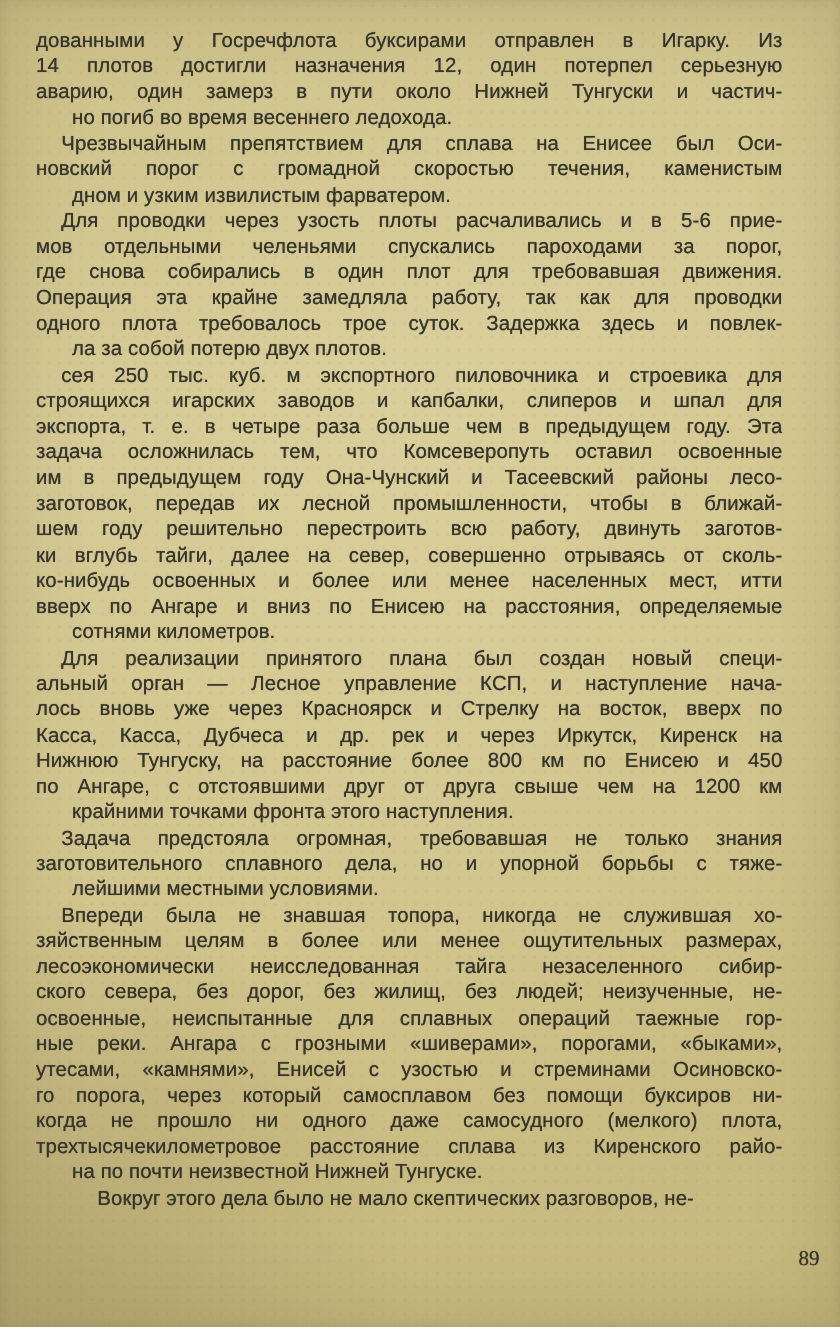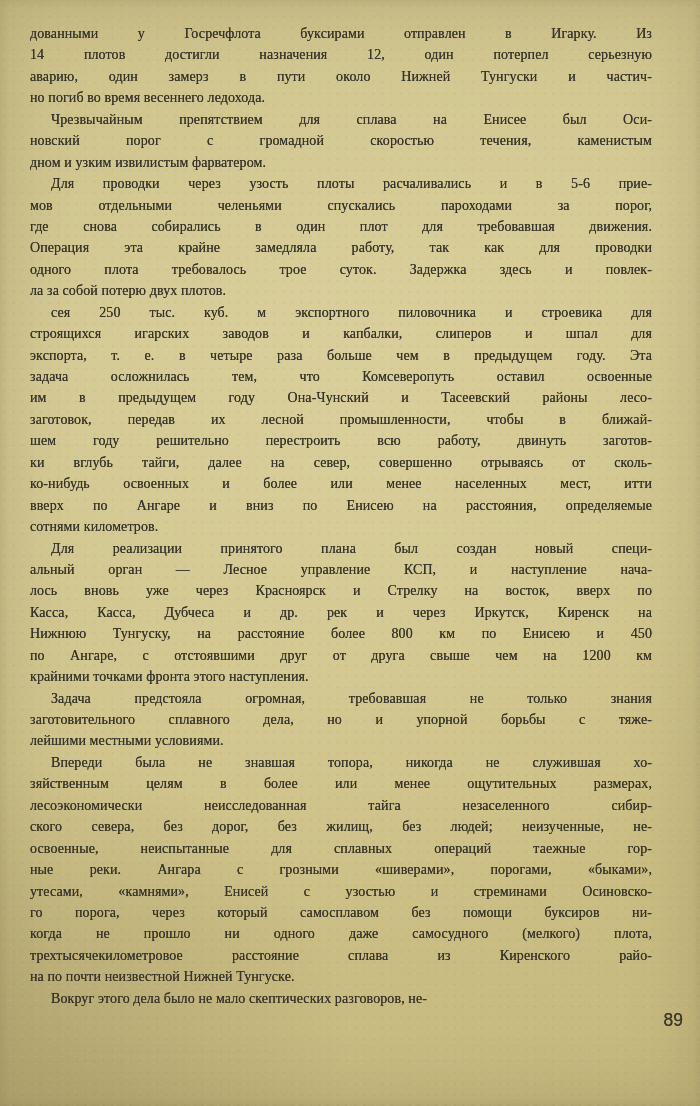--- a/index.html
+++ b/index.html
@@ -31,46 +31,47 @@
       radial-gradient(rgba(104, 88, 48, 0.05) 1px, rgba(0,0,0,0) 1.4px),
       radial-gradient(rgba(255, 252, 230, 0.06) 1px, rgba(0,0,0,0) 1.4px);
     background-size: 9px 11px, 13px 7px;
     background-position: 0 0, 4px 3px;
   }
   .text-block {
     position: absolute;
     left: 30px;
     right: 48px;
     top: 23px;
-    font-family: Liberation Serif, serif;
-    font-size: 14px;
+    font-family: Liberation Sans, sans-serif;
+    font-size: 17px;
     color: #37342b;
     text-shadow: 0 0 0.6px rgba(44, 40, 30, 0.85);
     letter-spacing: 0.1px;
   }
   .paragraph { margin: 0; }
   .text-line {
     height: 21.45px;
     line-height: 21.45px;
     text-align: justify;
     text-align-last: justify;
     overflow: hidden;
     white-space: normal;
   }
   .text-line.para-end {
     text-align-last: left;
+    margin-left: 30px;
   }
   .paragraph.indented .text-line:first-child {
     text-indent: 21px;
   }
   .page-number {
     position: absolute;
-    top: 1010px;
+    top: 1038px;
     right: 17px;
-    font-family: Liberation Sans, sans-serif;
+    font-family: Liberation Serif, serif;
     font-size: 17.5px;
     color: #3a362c;
     text-shadow: 0 0 0.6px rgba(44, 40, 30, 0.8);
   }
 </style>
 </head>
 <body>
 
 <div class="book-page">
   <div class="text-block">

